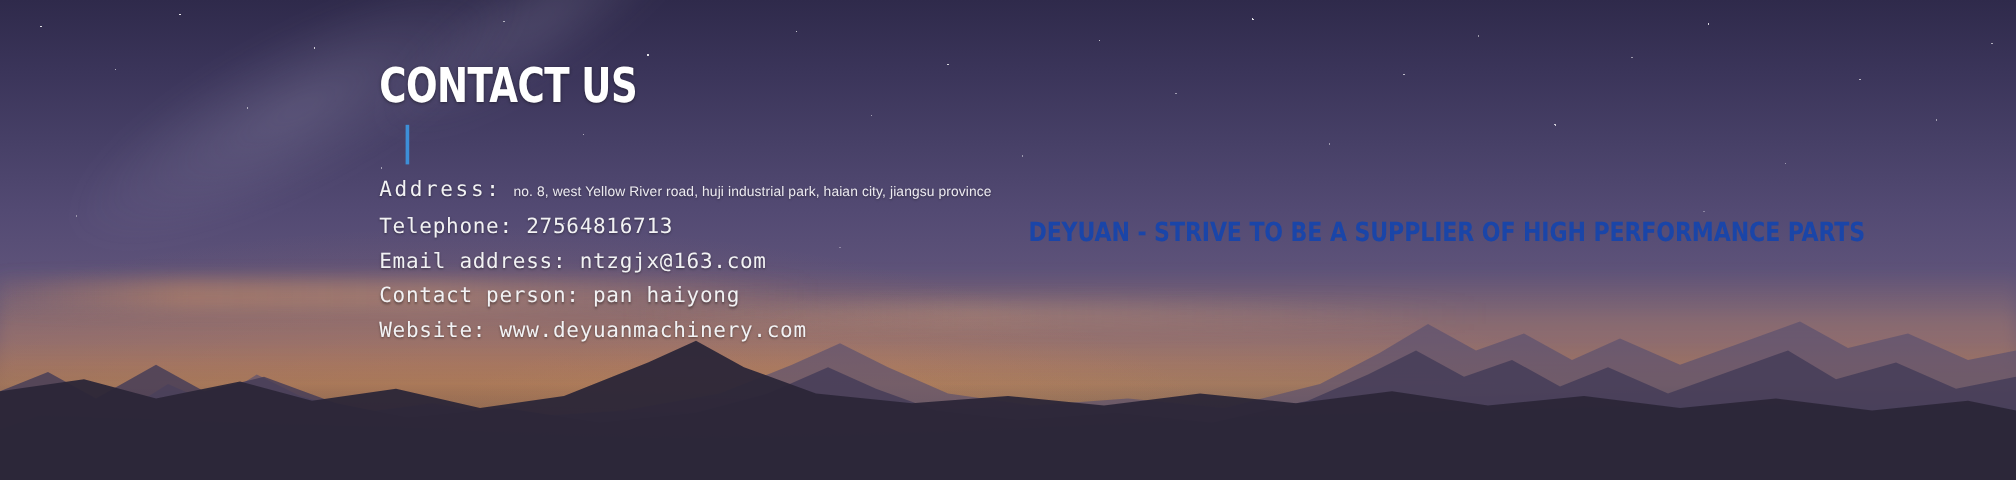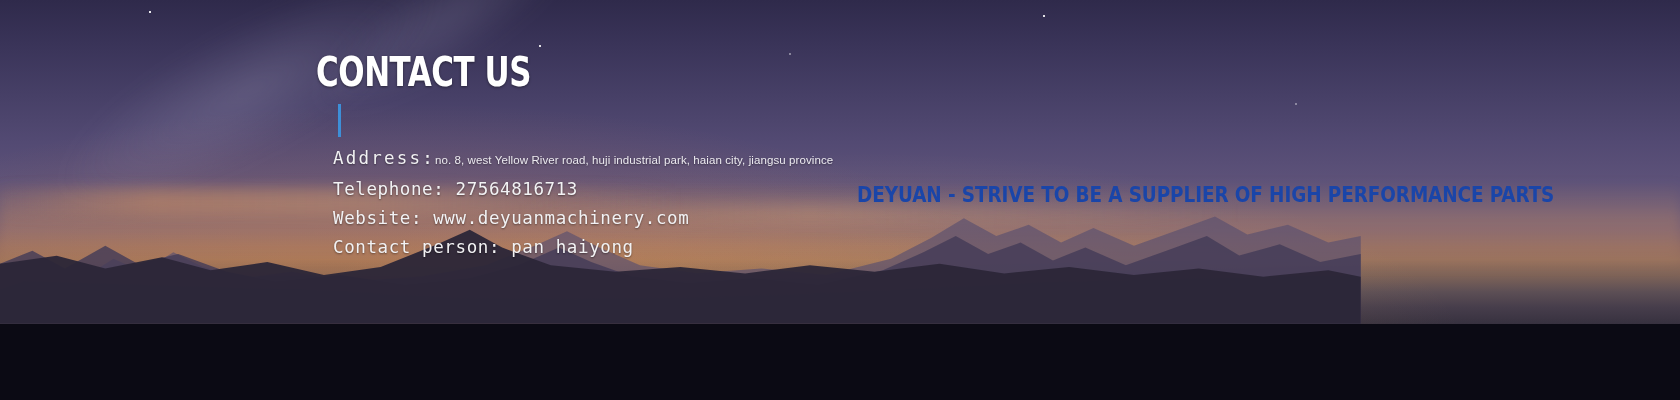--- a/index.html
+++ b/index.html
@@ -5,21 +5,21 @@
   * { margin:0; padding:0; box-sizing:border-box; }
   html, body {
     width:1680px; height:400px;
     overflow:hidden;
     background:#0b0a14;
     font-family:"Liberation Sans", sans-serif;
   }
 
   .banner {
     position:relative;
-    width:1680px; height:324px;
+    width:1680px; height:400px;
     overflow:hidden;
     background:#3b3653;
   }
 
   
   .sky {
     position:absolute; inset:0;
     background:
       radial-gradient(ellipse 1100px 420px at 24% 112%, rgba(255,150,60,0.30) 0%, rgba(255,150,60,0.0) 62%),
       radial-gradient(ellipse 900px 300px at 52% 108%, rgba(255,190,110,0.22) 0%, rgba(255,190,110,0) 66%),
@@ -151,42 +151,42 @@
 
   .accent-bar {
     position:absolute;
     left:22px; top:52px;
     width:3px; height:33px;
     background:#3d8fd8;
   }
 
   .details {
     position:absolute;
-    left:17px; top:92px;
+    left:0; top:92px;
     width:520px;
   }
 
   .line {
     font-family:"DejaVu Sans Mono","Liberation Mono", monospace;
     font-size:17.5px;
     line-height:29px;
     color:#f2f2f4;
     letter-spacing:0.6px;
     white-space:nowrap;
     text-shadow:0 1px 2px rgba(0,0,0,.42);
   }
   .line .label { letter-spacing:2.2px; }
 
   .addr-line { display:flex; align-items:baseline; }
   .addr-value {
     font-family:"Liberation Sans", sans-serif;
     font-size:11.5px;
     letter-spacing:0.1px;
     color:#eceaf0;
-    margin-left:0;
+    margin-left:10px;
     white-space:nowrap;
     text-shadow:0 1px 2px rgba(0,0,0,.4);
   }
 
   .slogan {
     position:absolute;
     left:857px; top:182px;
     font-family:"Liberation Sans Narrow","DejaVu Sans Condensed","Liberation Sans", sans-serif;
     font-weight:bold;
     font-size:22px;
@@ -233,24 +233,25 @@
       <div class="details">
 
         <div class="line addr-line">
           <span class="label">Address:</span>
           <span class="addr-value">no. 8, west Yellow River road, huji industrial park, haian city, jiangsu province</span>
         </div>
 
         <div class="line">Telephone:  27564816713</div>
 
 
+        <div class="line">Email address: ntzgjx@163.com</div>
+
+        <div class="line">Contact person: pan haiyong</div>
 
         <div class="line">Website: www.deyuanmachinery.com</div>
-
-        <div class="line">Contact person: pan haiyong</div>
 
       </div>
     </div>
 
     <div class="slogan">DEYUAN - STRIVE TO BE A SUPPLIER OF HIGH PERFORMANCE PARTS</div>
 
   </div>
 </div>
 
 </body></html>

